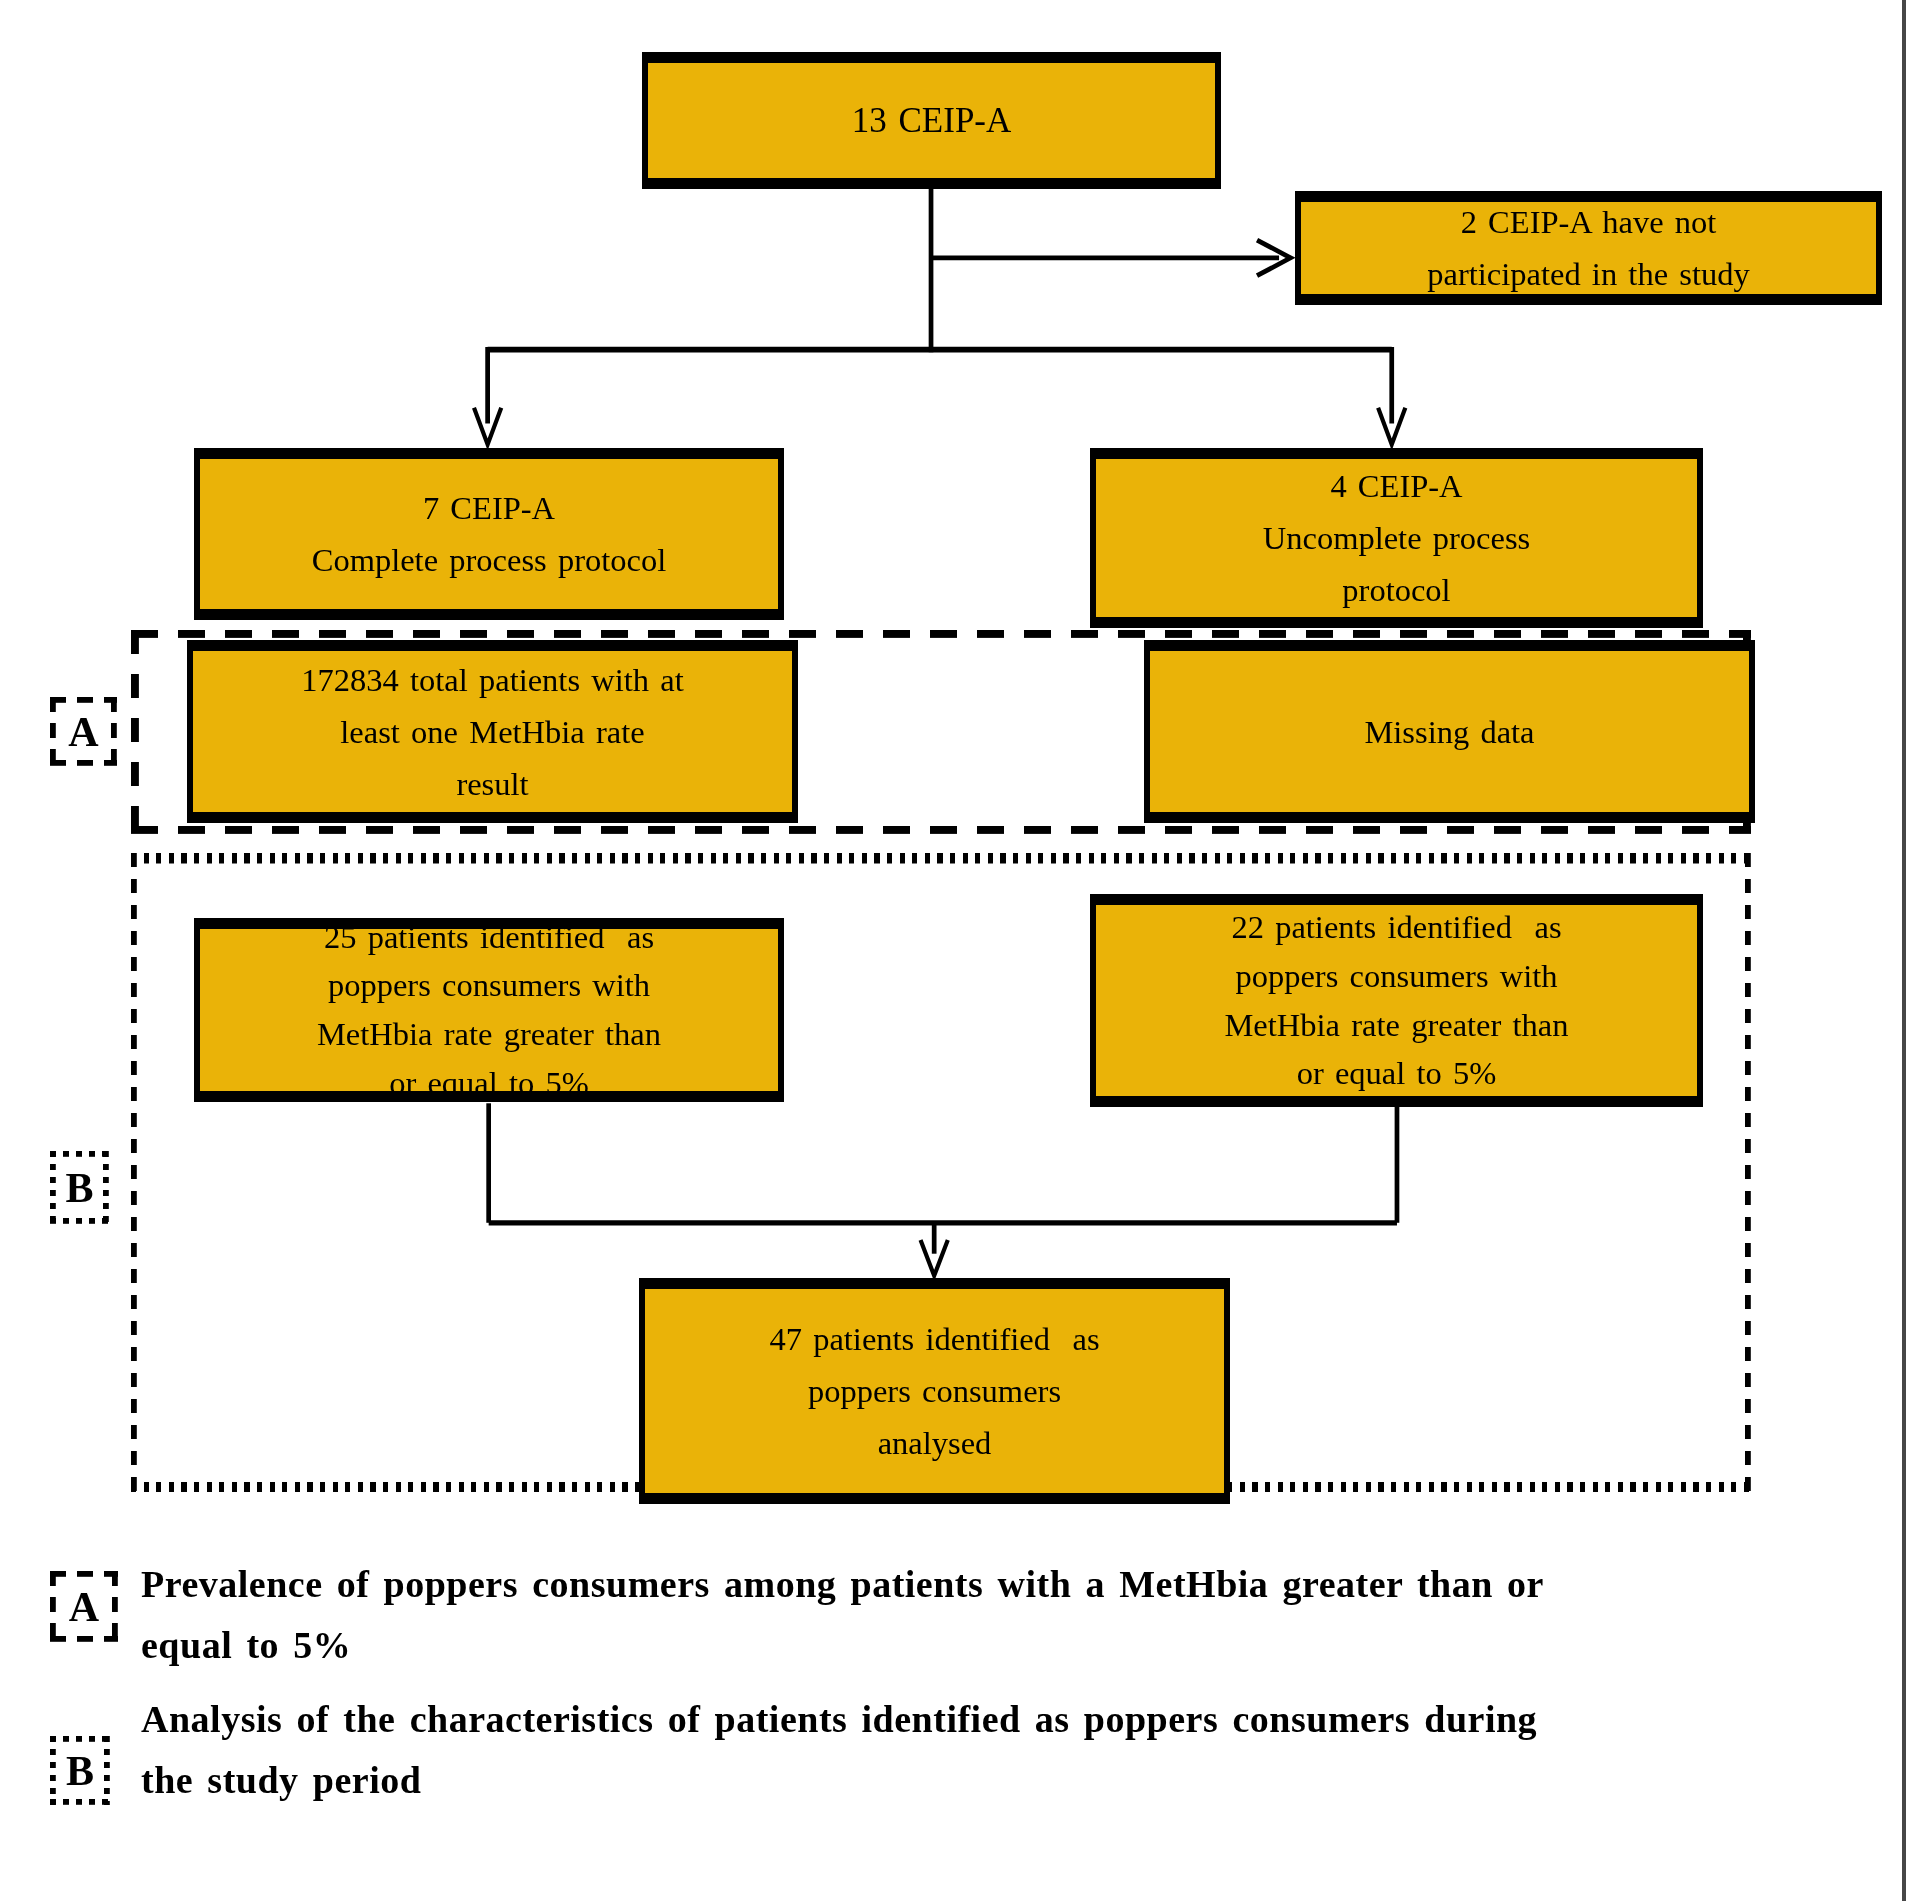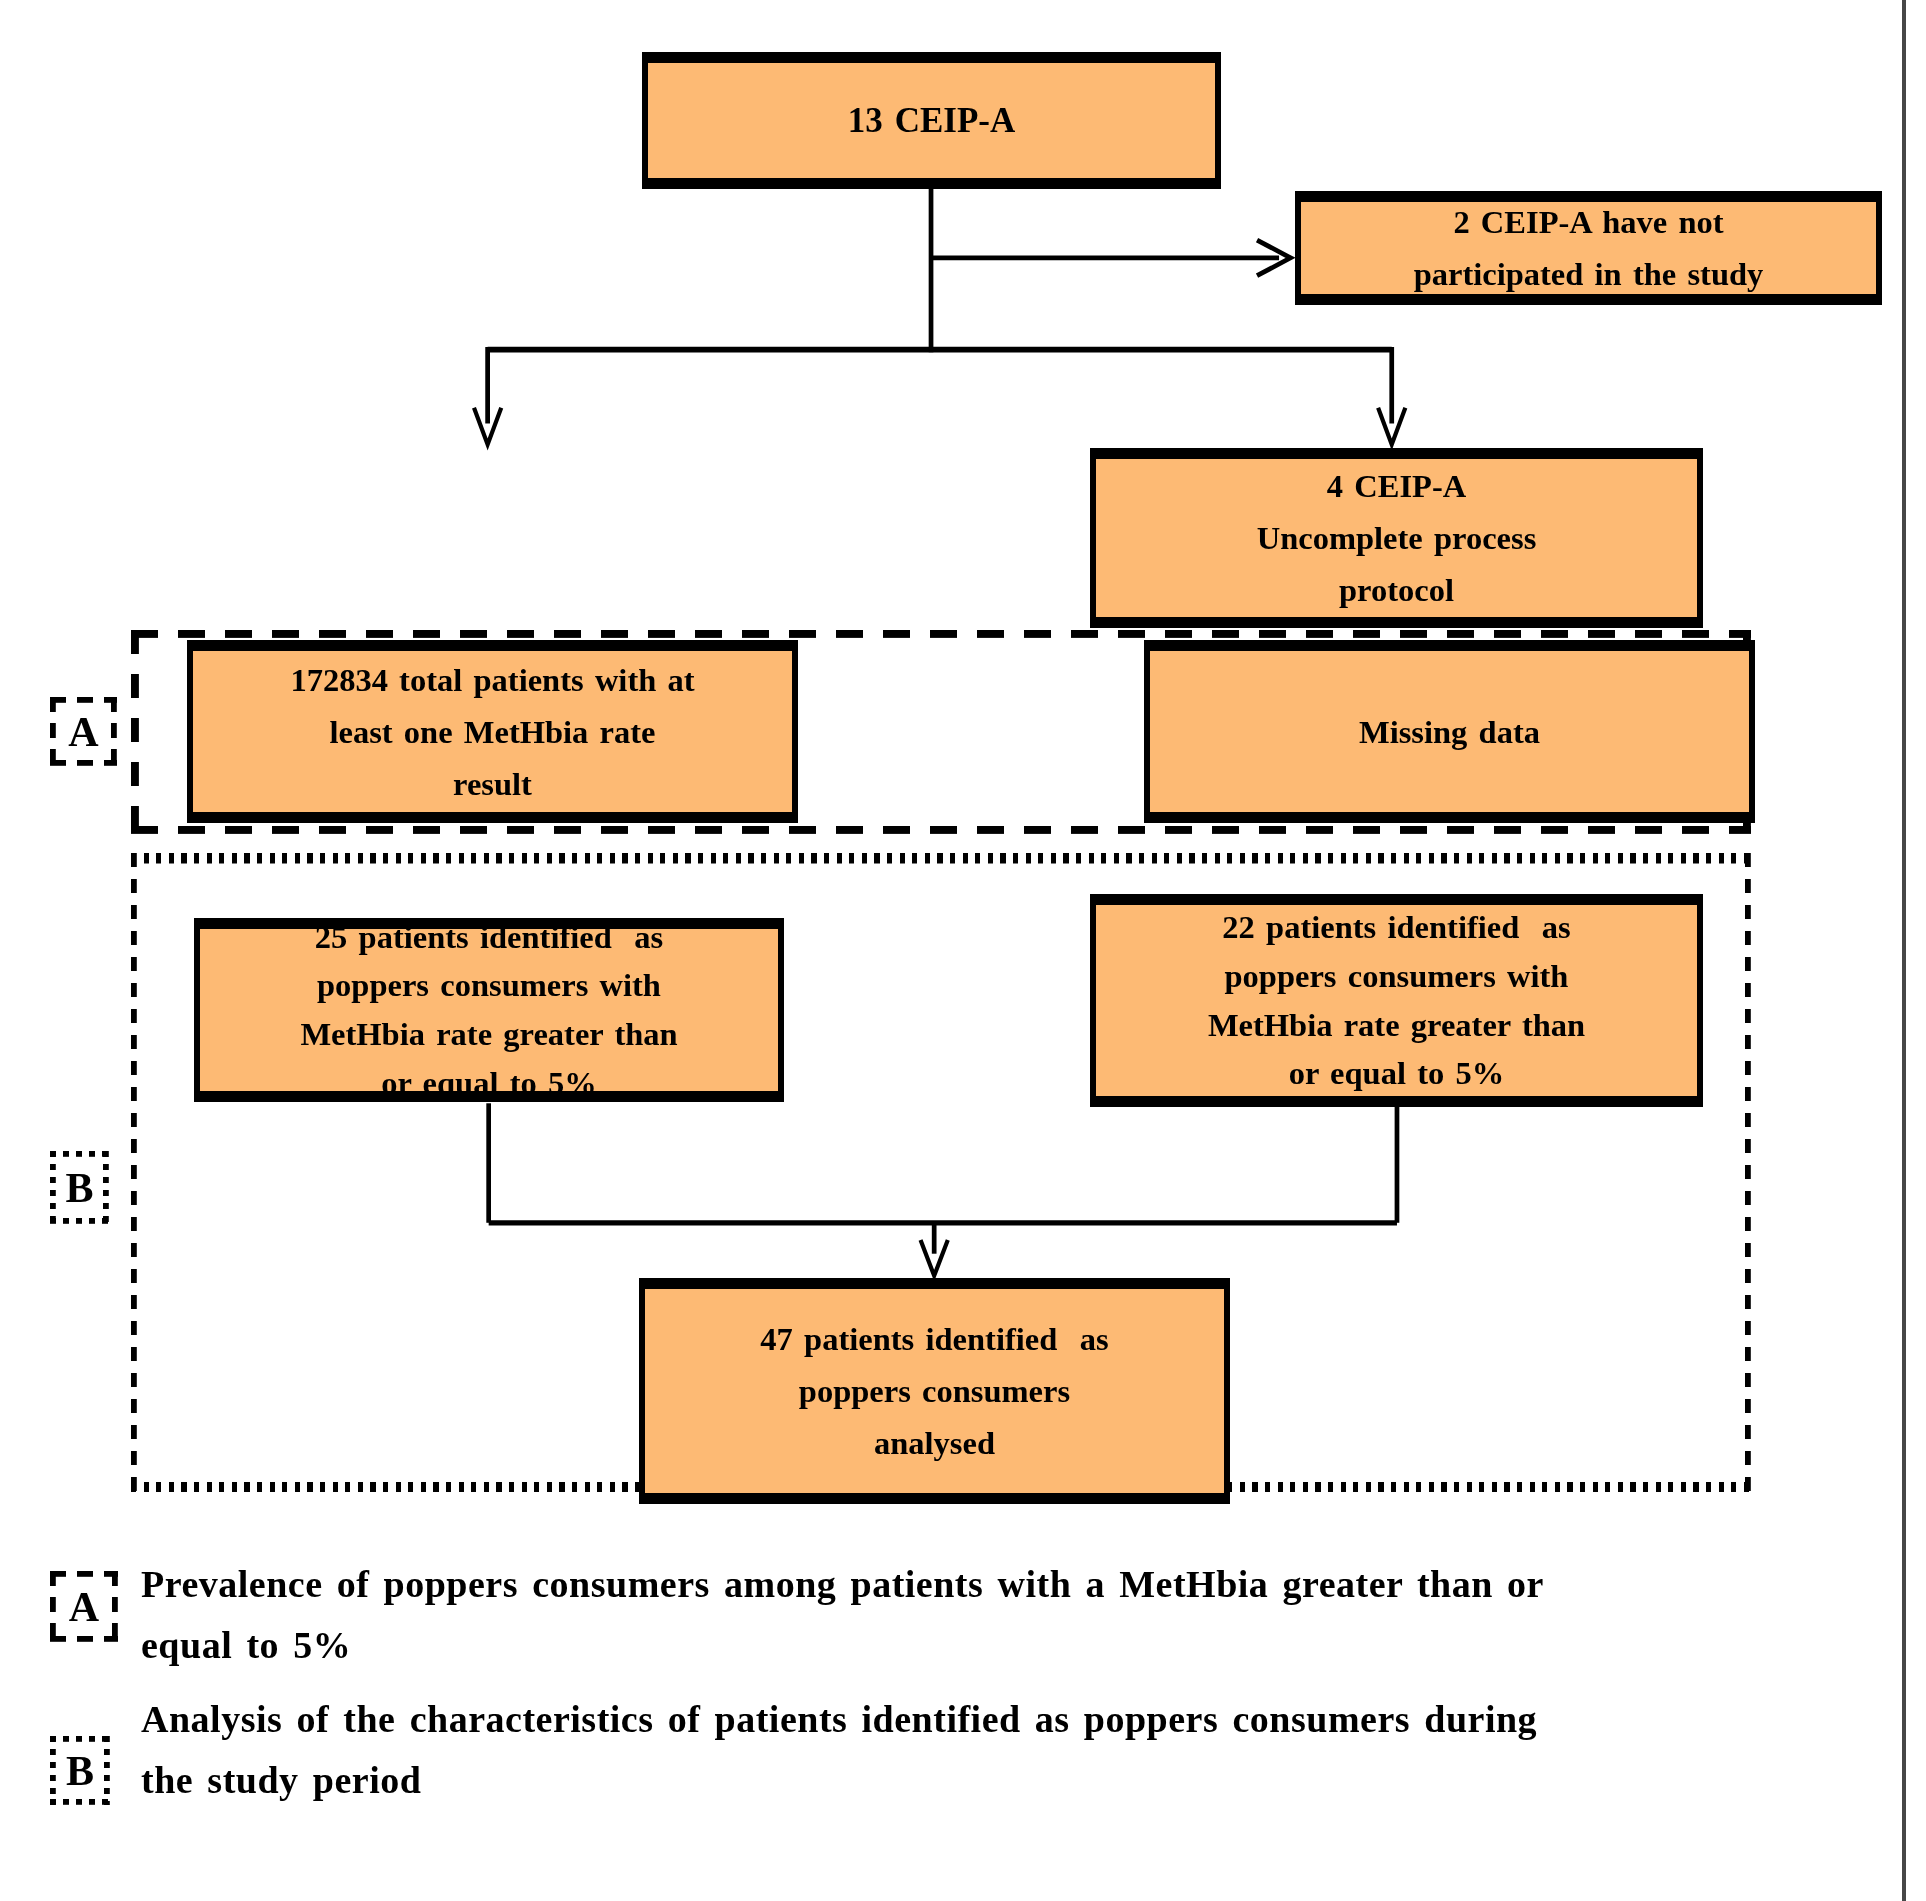--- a/index.html
+++ b/index.html
@@ -1,23 +1,23 @@
 <!DOCTYPE html>
 <html style="font-size:8.4px"><head>
 <meta charset="utf-8">
 <style>
   html,body{margin:0;padding:0;background:#ffffff;}
   body{font-family:"Liberation Serif","DejaVu Serif",serif;color:#000;}
   #canvas{position:relative;width:1926px;height:1901px;background:#fff;overflow:hidden;}
   svg{position:absolute;left:0;top:0;}
   .box{
-    position:absolute;box-sizing:border-box;background:#fdba74;
+    position:absolute;box-sizing:border-box;background:#eab308;
     border:6.8px solid #000;border-top-width:11.5px;border-bottom-width:11.5px;
     display:flex;align-items:center;justify-content:center;
-    text-align:center;font-weight:bold;font-size:32.5px;line-height:1.6;
+    text-align:center;font-weight:normal;font-size:32.5px;line-height:1.6;
     white-space:pre-wrap;word-spacing:3.1px;
   }
   .box.big{font-size:35px;}
   .region{position:absolute;background-repeat:no-repeat;}
   #region-a{
     background-image:
       repeating-linear-gradient(90deg,#000 0 27px,transparent 27px 47px),
       repeating-linear-gradient(90deg,#000 0 27px,transparent 27px 47px),
       repeating-linear-gradient(180deg,#000 0 24px,transparent 24px 44px),
       repeating-linear-gradient(180deg,#000 0 24px,transparent 24px 44px);
@@ -86,20 +86,22 @@
 
   <div id="region-a" class="region" style="left:131px;top:630px;width:1620px;height:204px;"></div>
 
   <div id="region-b" class="region" style="left:131px;top:853px;width:1620px;height:639px;"></div>
 
   <div class="box big" style="left:642px;top:52px;width:579px;height:137px;">13 CEIP-A</div>
 
   <div class="box" style="left:1295px;top:191px;width:587px;height:114px;">2 CEIP-A have not
 participated in the study</div>
 
+  <div class="box" style="left:194px;top:448px;width:590px;height:172px;">7 CEIP-A
+Complete process protocol</div>
 
   <div class="box" style="left:1090px;top:448px;width:613px;height:180px;">4 CEIP-A
 Uncomplete process
 protocol</div>
 
   <div class="box" style="left:187px;top:640px;width:611px;height:183px;">172834 total patients with at
 least one MetHbia rate
 result</div>
 
   <div class="box" style="left:1144px;top:640px;width:611px;height:183px;">Missing data</div>

